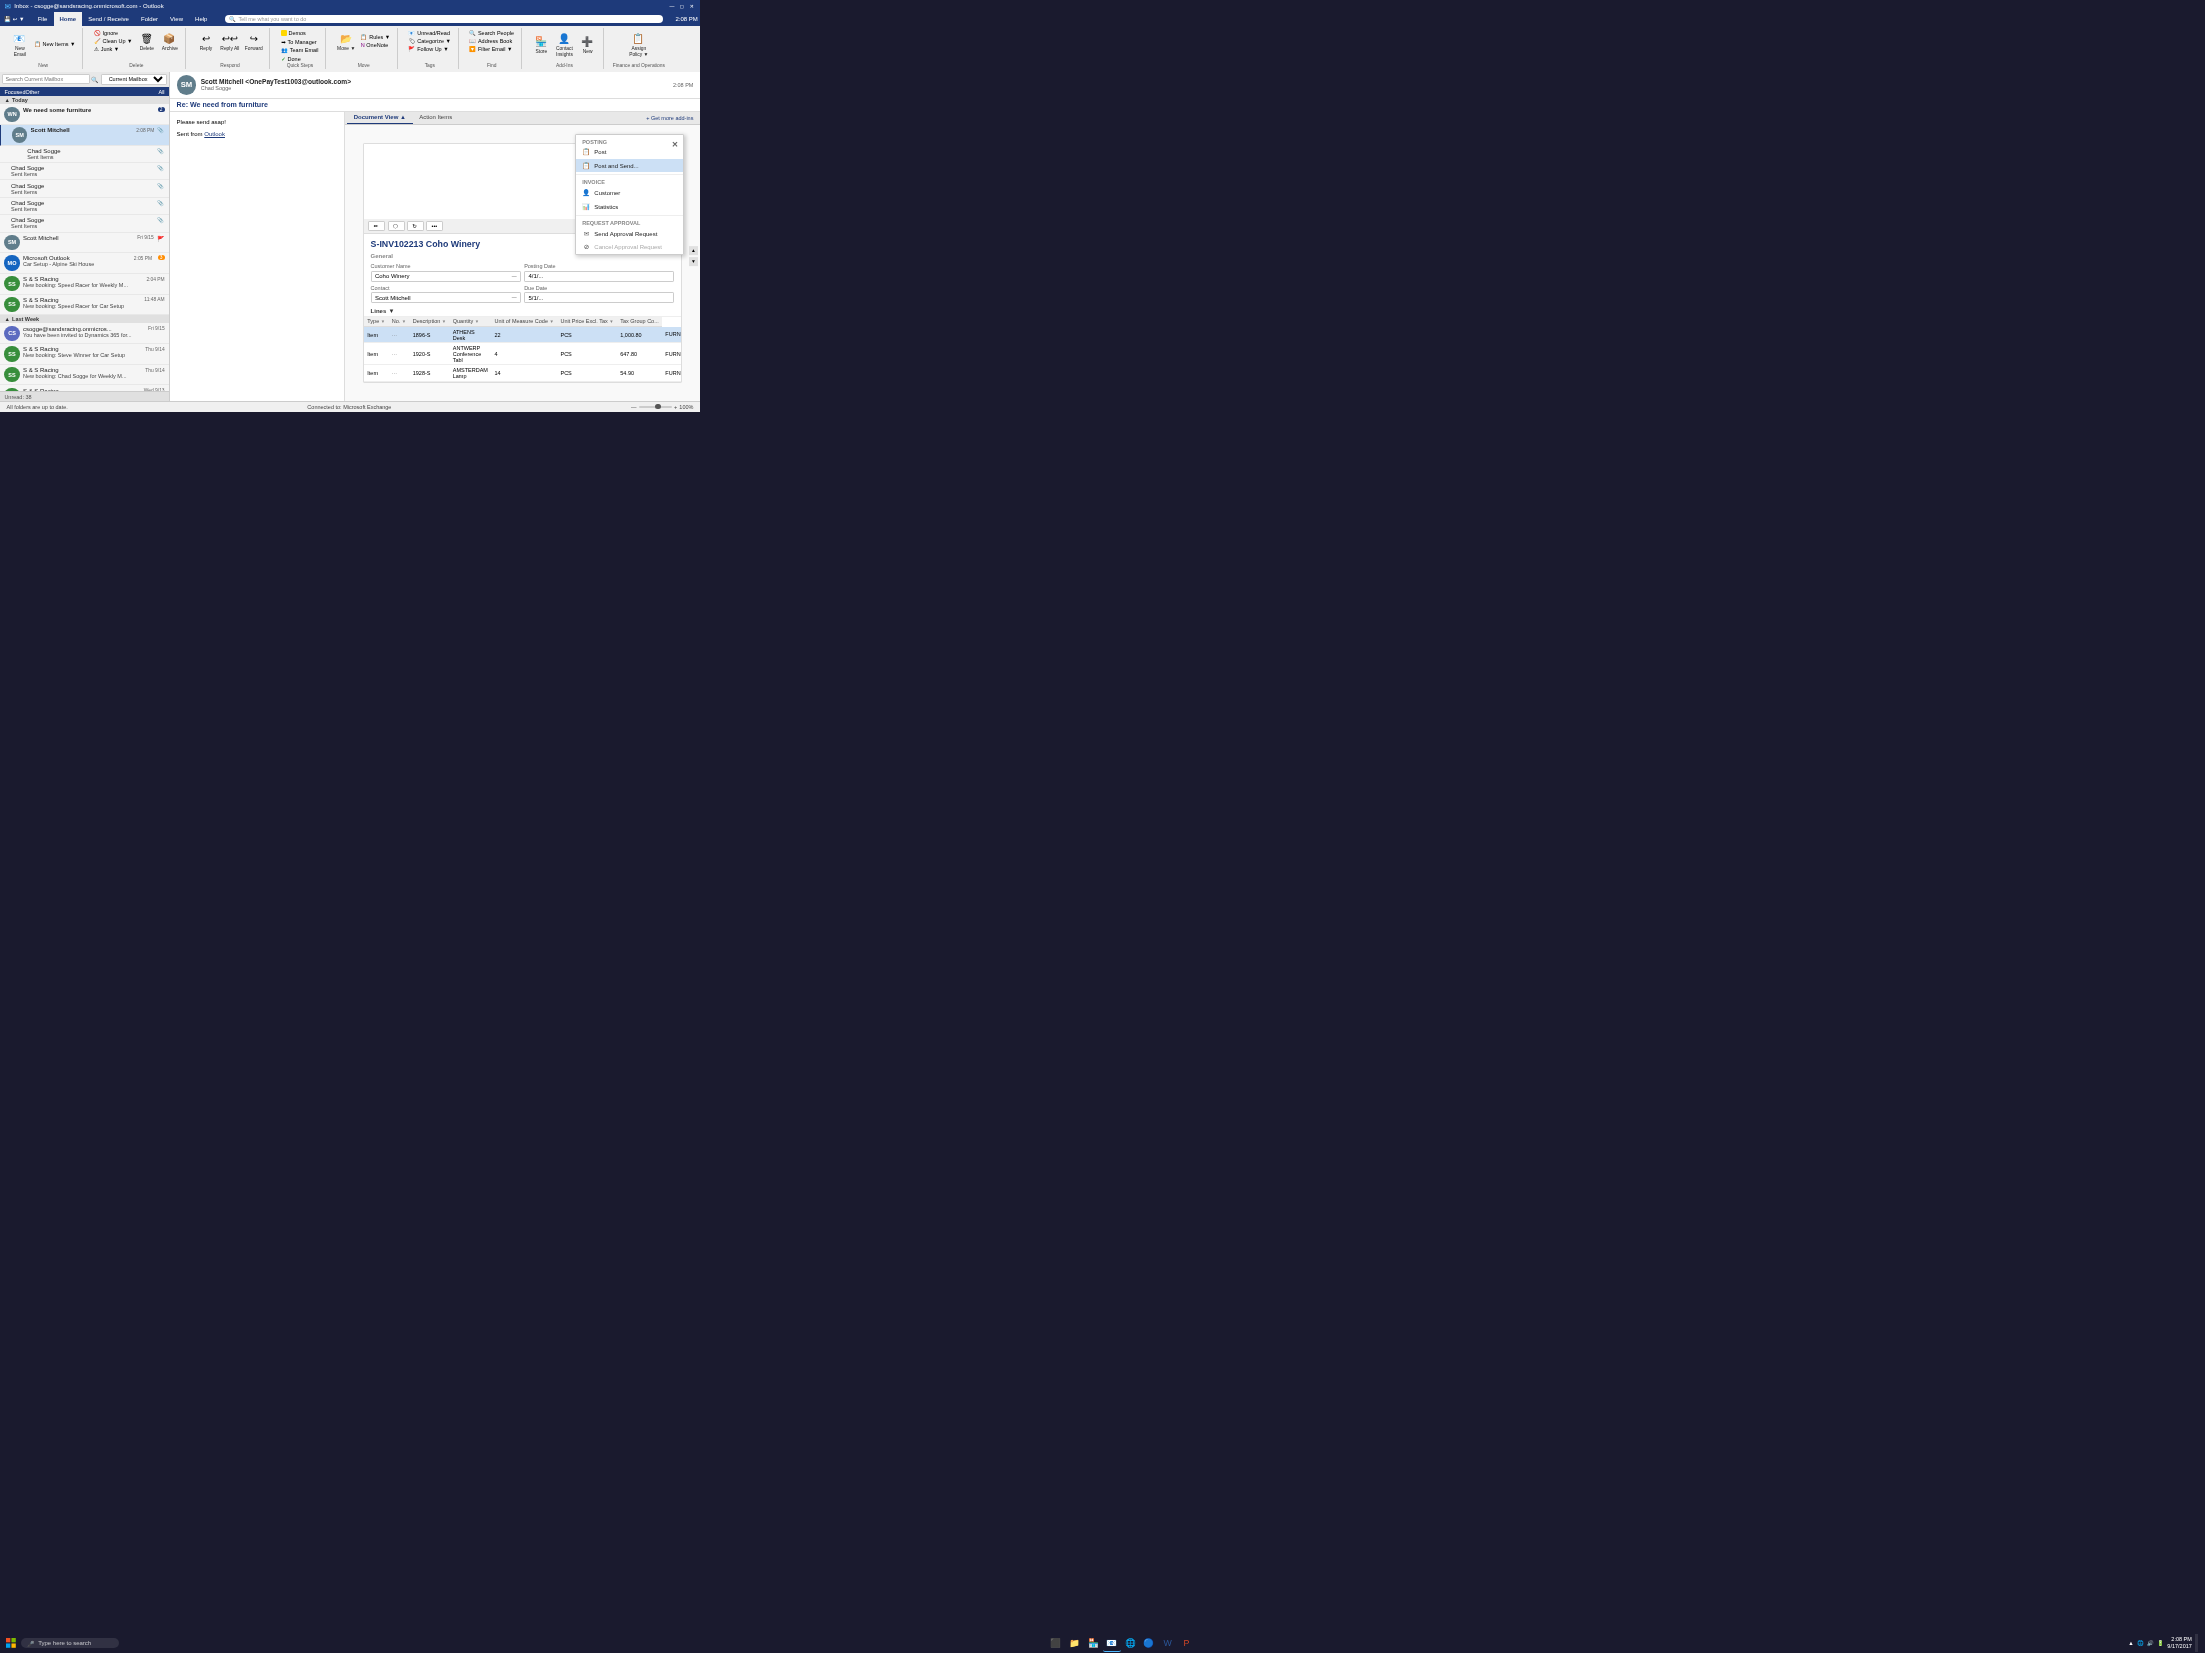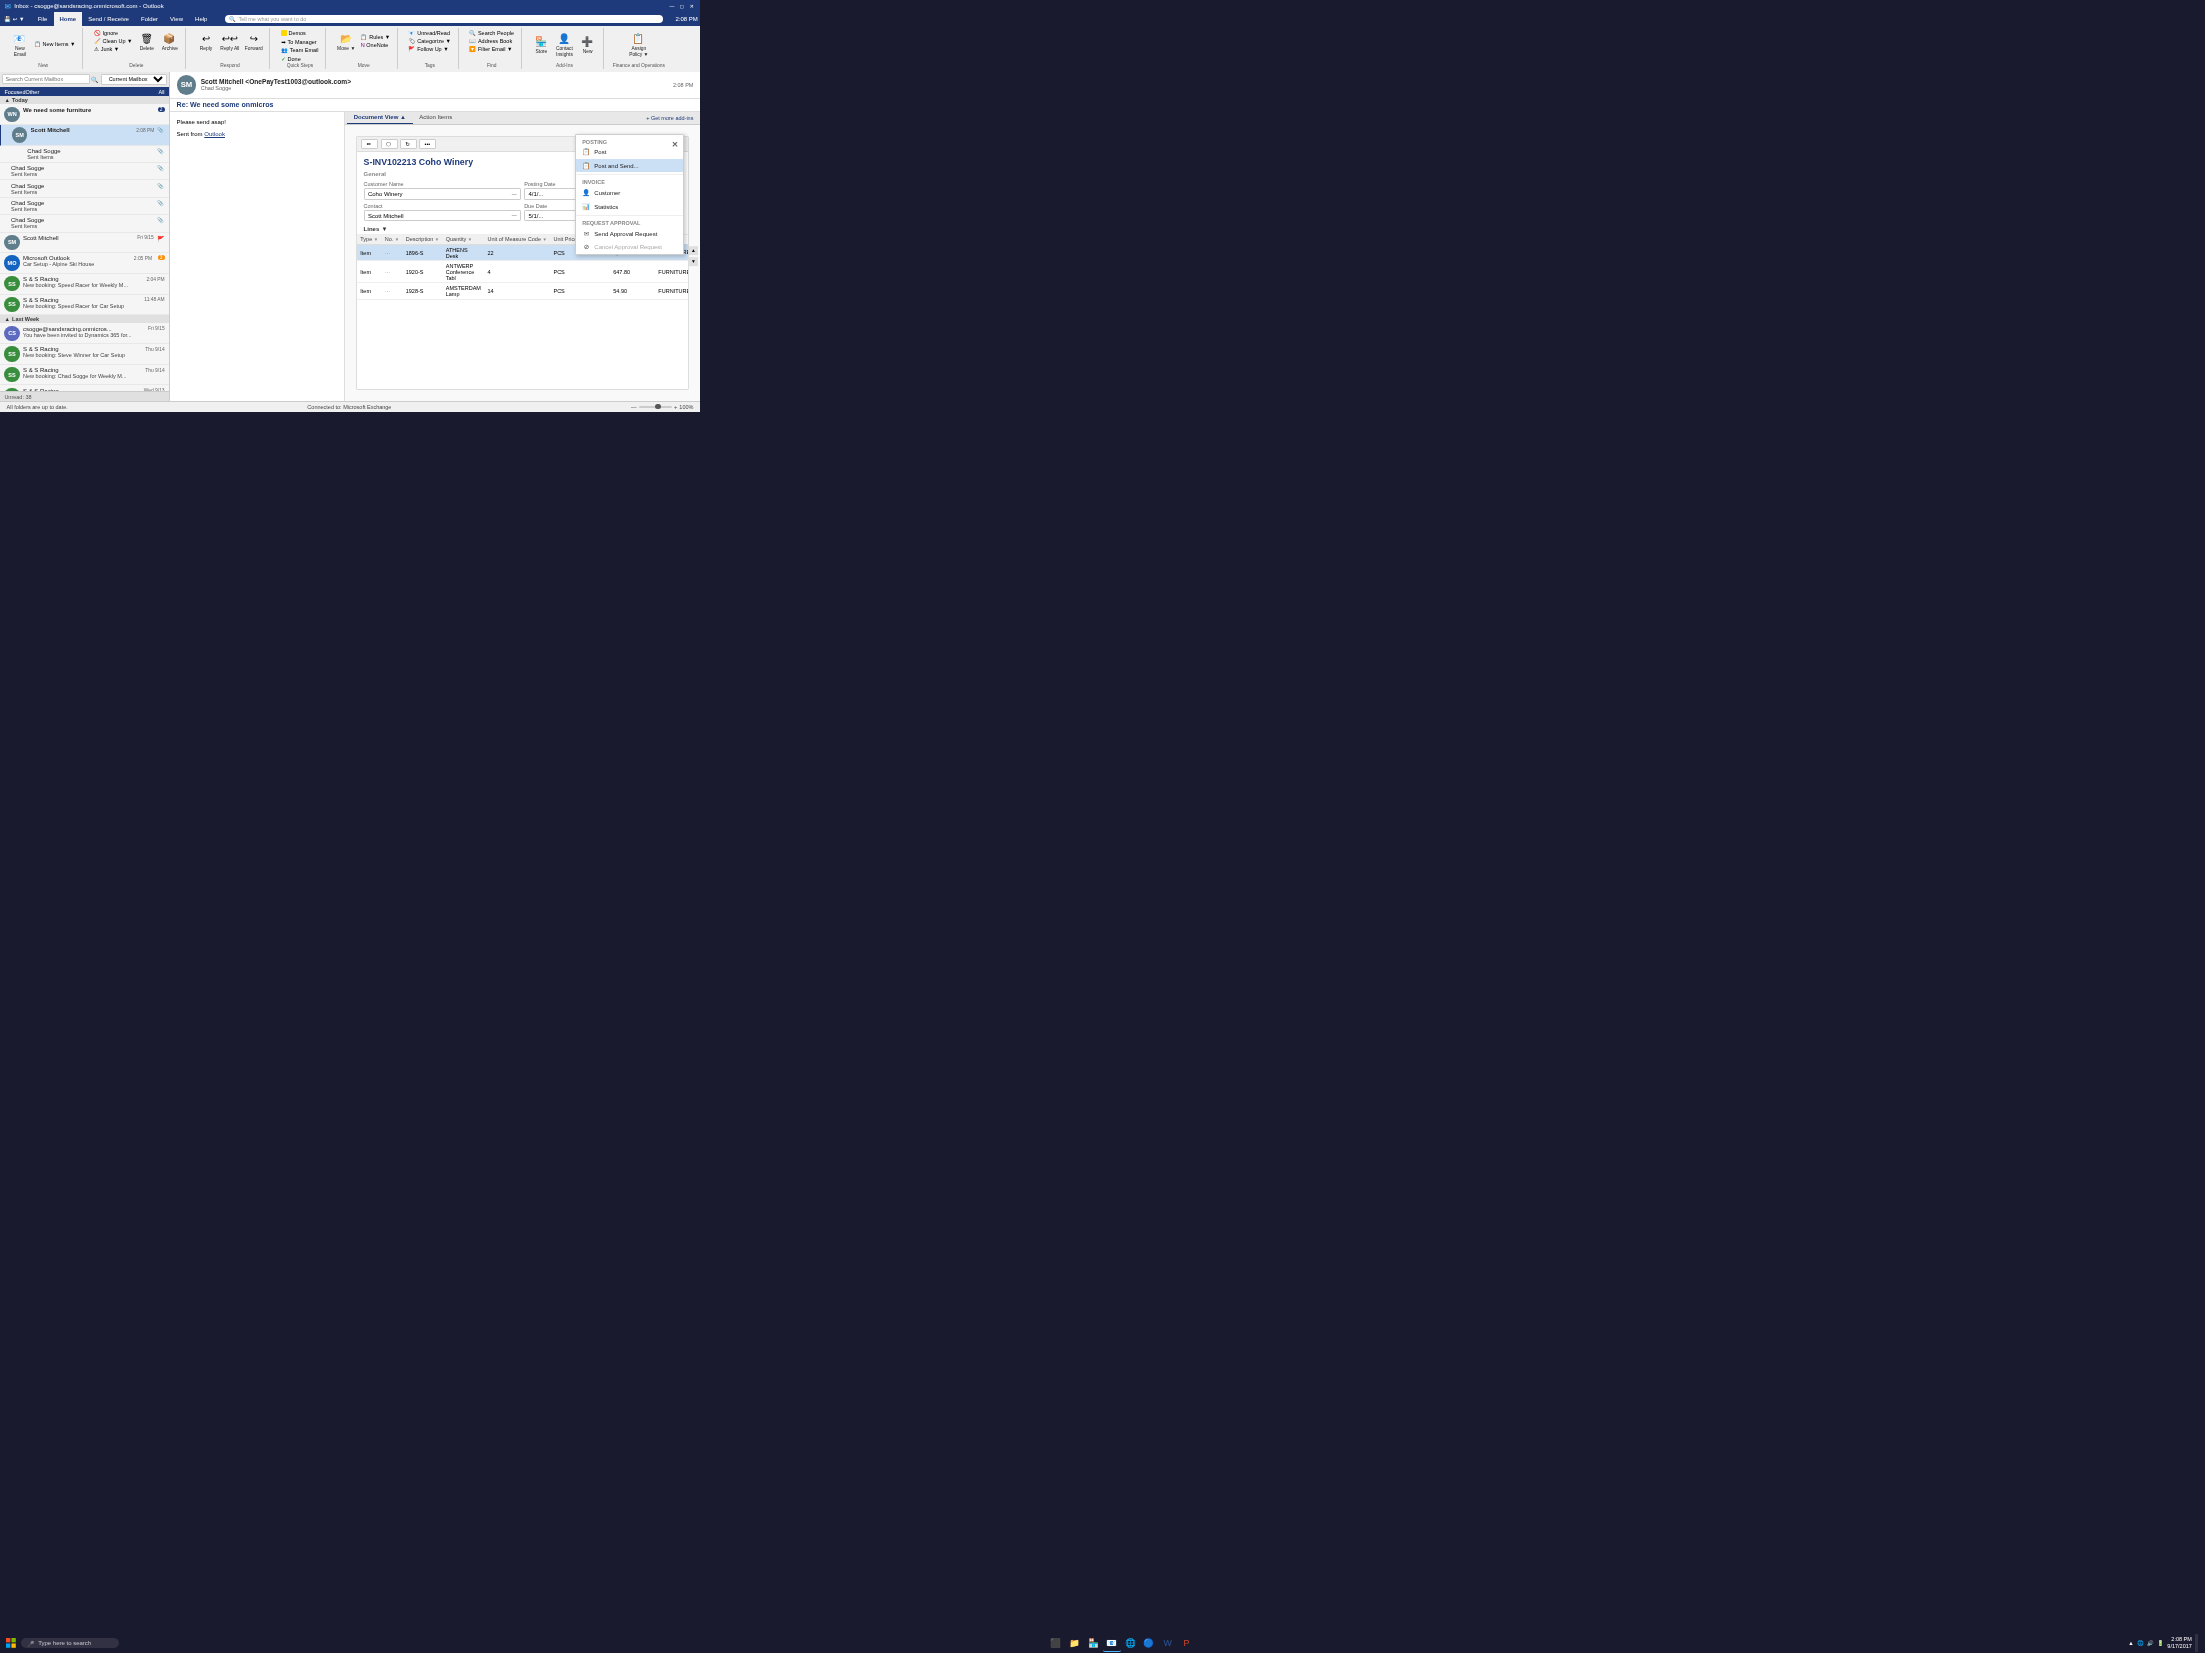--- a/index.html
+++ b/index.html
@@ -323,28 +323,29 @@
       color: #1e3a7a;
       cursor: pointer;
       margin-left: auto;
       display: flex;
       align-items: center;
     }
 
     
     .invoice-card {
       background: white;
-      margin: 11px;
+      margin: 18px;
       border: 0.5px solid #ddd;
       border-radius: 1.1px;
       overflow: hidden;
       flex: 1;
       display: flex;
       flex-direction: column;
       position: relative;
+      justify-content: flex-end;
     }
     .invoice-toolbar {
       background: #f0f0f0;
       padding: 2.2px 4.4px;
       display: flex;
       align-items: center;
       justify-content: space-between;
       border-bottom: 0.5px solid #ddd;
     }
     .invoice-toolbar-btns {
@@ -963,21 +964,21 @@
 
     <div class="email-header-bar">
       <div class="email-avatar-large">SM</div>
       <div class="email-meta">
         <div class="email-from">Scott Mitchell &lt;OnePayTest1003@outlook.com&gt;</div>
         <div class="email-to">Chad Sogge</div>
       </div>
       <div class="email-time-right">2:08 PM</div>
     </div>
     <div class="email-subject-line">
-      <span>Re: We need some onmicros</span>
+      <span>Re: We need from furniture</span>
     </div>
 
     <div class="dynamics-panel">
 
       <div class="email-body">
         <p style="margin-bottom:6.6px;">Please send asap!</p>
         <p>Sent from <a href="#" style="color:#1e3a7a;">Outlook</a></p>
       </div>
 
       <div class="dynamics-sidebar">

